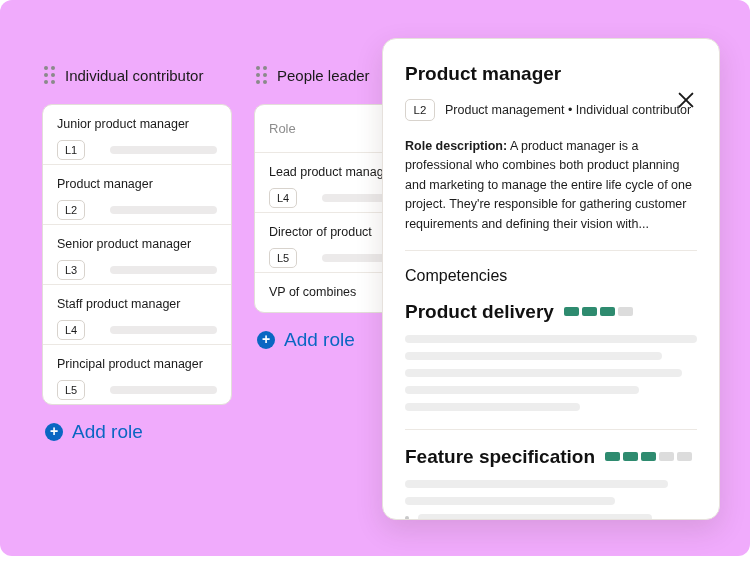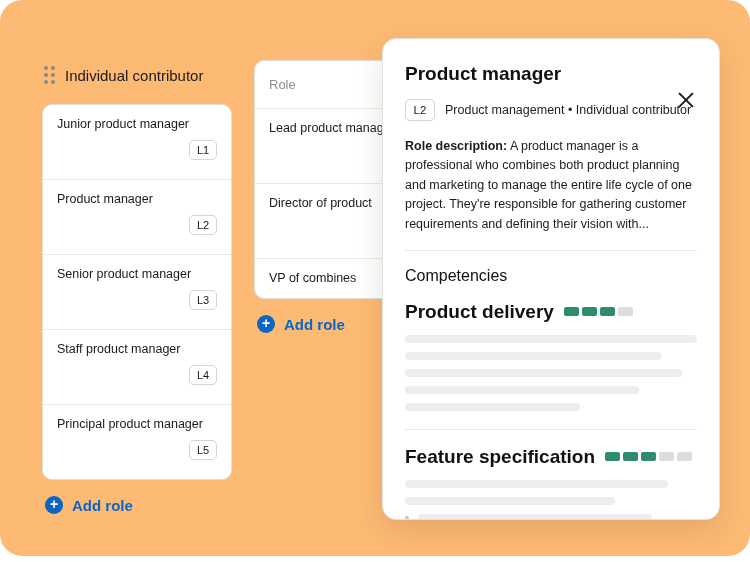--- a/index.html
+++ b/index.html
@@ -4,22 +4,22 @@
 <style>
   * { box-sizing: border-box; }
   html, body {
     margin: 0; padding: 0;
     background: #ffffff;
     font-family: "Liberation Sans", sans-serif;
   }
   #root {
     position: relative;
     width: 750px; height: 556px;
-    background: #fdba74;
-    border-radius: 22px;
+    background: #f0abfc;
+    border-radius: 12px;
     overflow: hidden;
   }
 
   
   .board {
     position: absolute;
     top: 60px; left: 42px;
     display: flex;
     gap: 22px;
   }
@@ -52,21 +52,21 @@
   }
   .role-row {
     padding: 12px 14px 4px 14px;
     border-bottom: 1px solid #ece8e3;
   }
   .role-row:last-child { border-bottom: none; }
   .role-name {
     font-size: 12.5px; color: #1a1a1a;
     margin-bottom: 9px; white-space: nowrap;
   }
-  .role-meta { display: flex; align-items: flex-end; gap: 15px; flex-direction: column; }
+  .role-meta { display: flex; align-items: center; gap: 25px; }
   .level-pill {
     min-width: 28px; height: 20px;
     border: 1px solid #d8d3cd;
     border-radius: 5px;
     font-size: 11px; color: #1a1a1a;
     display: flex; align-items: center; justify-content: center;
     padding: 0 6px; background: #fff;
   }
   .bar { height: 8px; border-radius: 4px; background: #eceaea; flex: 1; }
   .none-row {
@@ -77,21 +77,21 @@
   .add-role {
     display: flex; align-items: center; gap: 9px;
     margin-top: 16px; padding-left: 3px;
   }
   .plus {
     width: 18px; height: 18px; border-radius: 50%;
     background: #0a66c2; color: #fff;
     font-size: 14px; line-height: 16px; text-align: center;
     font-weight: 700;
   }
-  .add-role-label { font-size: 15px; color: #0a66c2; font-weight: 700; }
+  .add-role-label { font-size: 19px; color: #0a66c2; font-weight: 400; }
 
   
   .panel {
     position: absolute;
     left: 382px; top: 38px;
     width: 338px; height: 482px;
     background: #ffffff;
     border: 1px solid #e6e1dc;
     border-radius: 14px;
     box-shadow: 0 10px 28px rgba(60,40,25,0.13);
@@ -198,20 +198,31 @@
           </div>
         </div>
       </div>
       <div class="add-role">
         <span class="plus">+</span>
         <span class="add-role-label">Add role</span>
       </div>
     </div>
 
     <div class="column">
+      <div class="col-head">
+        <span class="grip">
+          <i></i>
+            <i></i>
+            <i></i>
+            <i></i>
+            <i></i>
+            <i></i>
+        </span>
+        <span class="col-title">People leader</span>
+      </div>
       <div class="card-stack">
         <div class="none-row">Role</div>
         <div class="role-row">
           <div class="role-name">Lead product manager</div>
           <div class="role-meta">
             <span class="level-pill">L4</span>
             <span class="bar"></span>
           </div>
         </div>
         <div class="role-row">

